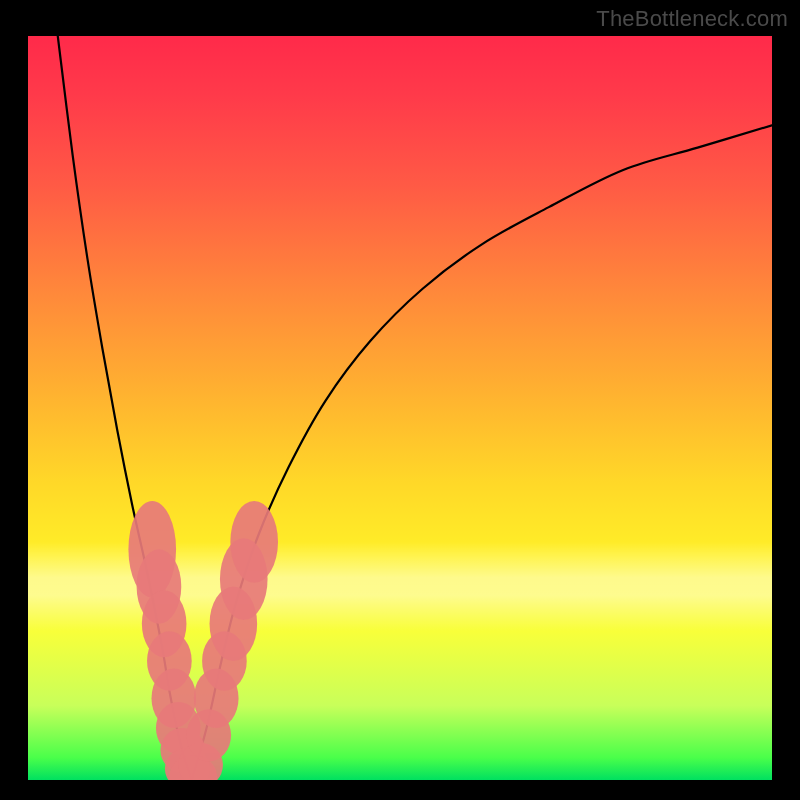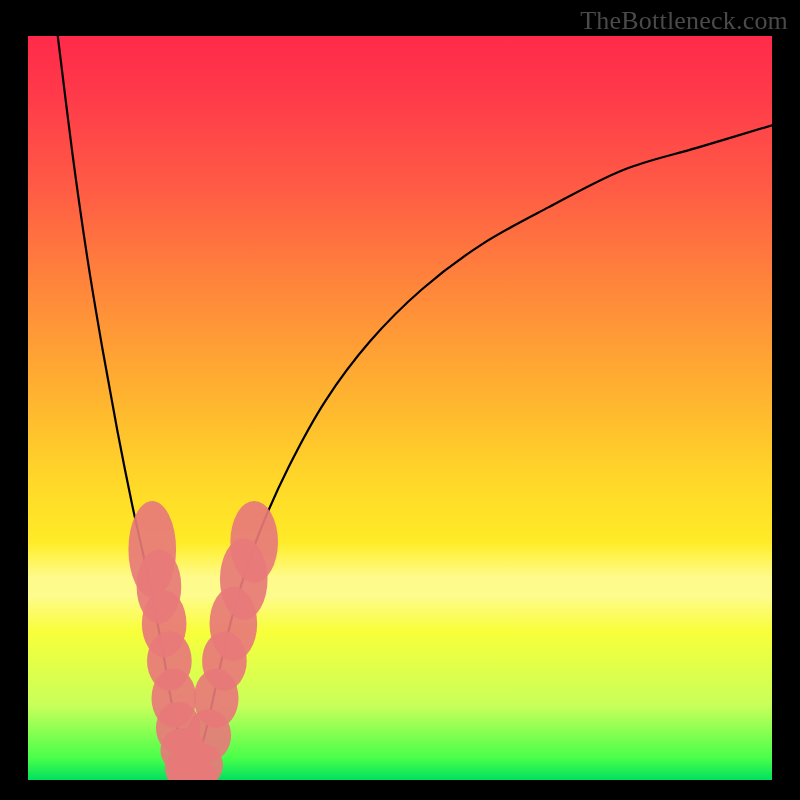--- a/index.html
+++ b/index.html
@@ -15,26 +15,25 @@
     position: relative;
     width: 800px;
     height: 800px;
     background: #000;
   }
   .watermark {
     position: absolute;
     top: 6px;
     right: 12px;
     color: #4a4a4a;
-    font-size: 26px;
+    font-size: 22px;
     font-weight: 400;
     letter-spacing: 0.2px;
     user-select: none;
     z-index: 20;
-    font-family: Liberation Serif, serif;
   }
   .plot-frame {
     position: absolute;
     left: 28px;
     top: 36px;
     width: 744px;
     height: 744px;
     box-sizing: border-box;
   }
   

